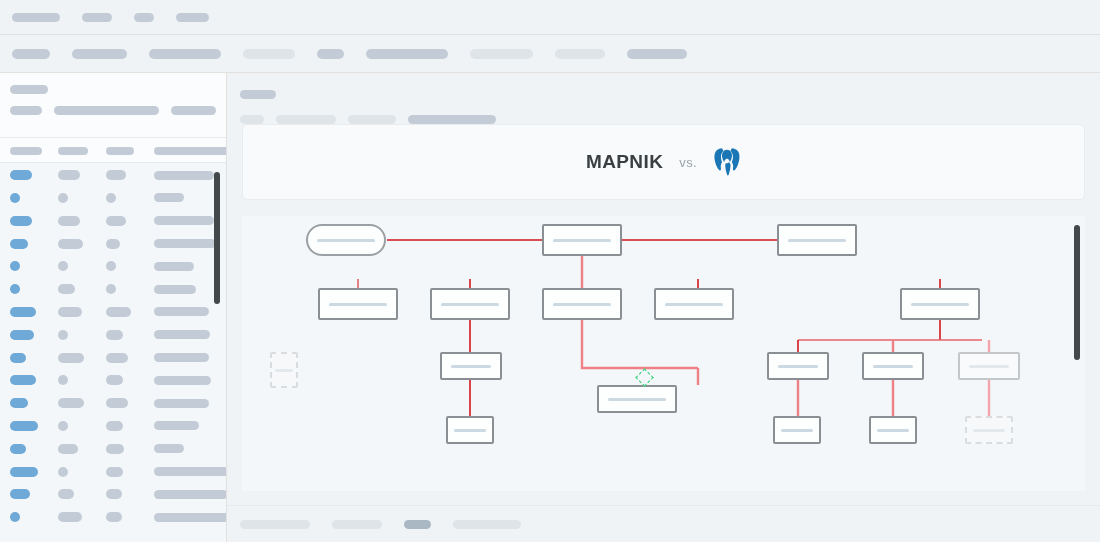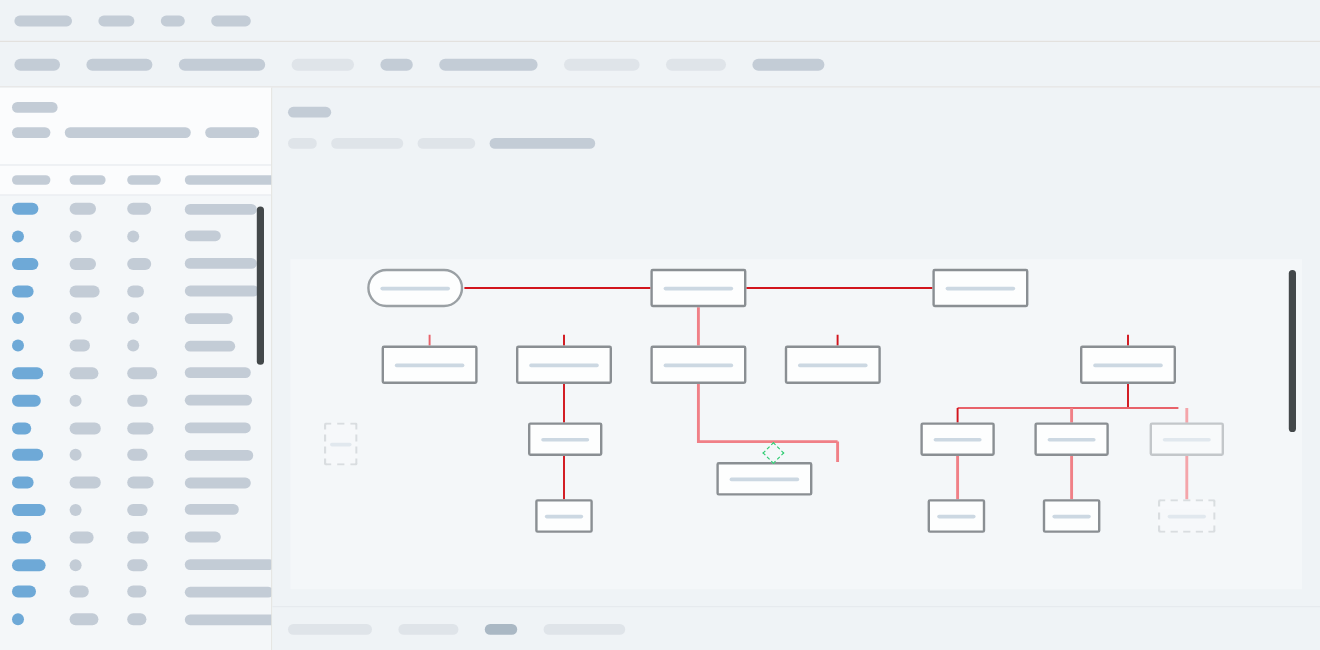--- a/index.html
+++ b/index.html
@@ -242,20 +242,34 @@
     <div class="main-head">
       <div class="r1" id="mhTitle"><span class="sk l1" style="width: 36px; height: 9px;"></span></div>
       <div class="r2" id="mhSub">
           <span class="sk l2" style="width: 24px; height: 9px;"></span>
           <span class="sk l2" style="width: 60px; height: 9px;"></span>
           <span class="sk l2" style="width: 48px; height: 9px;"></span>
           <span class="sk l1" style="width: 88px; height: 9px;"></span>
         </div>
     </div>
 
+    <div class="title-card">
+      <span class="title-main">MAPNIK</span>
+      <span class="title-vs">vs.</span>
+      <span>
+        <svg class="pg-logo" viewBox="0 0 32 34" xmlns="http://www.w3.org/2000/svg">
+          <g fill="#1b76b5">
+            <path d="M10.2 1.2C6.1 1.4 3.3 3.5 2.2 6.9c-1 3.1-.6 7.3.6 11.3.9 3 2.3 5.9 3.6 7.5.7.9 1.6 1.3 2.2.8.5-.4.6-1.2.4-2.4-.3-1.7-.2-3.3.3-4.9.3-.9.7-1.6 1.1-2-1.1-2.4-1.5-5-1.2-7.3.3-2.4 1.3-4.3 2.7-5.4-.5-1.6-1-2.6-1.7-3.3z"></path>
+            <path d="M21.7 1.2c-.7.7-1.2 1.7-1.7 3.3 1.4 1.1 2.4 3 2.7 5.4.3 2.3-.1 4.9-1.2 7.3.4.4.8 1.1 1.1 2 .5 1.6.6 3.2.3 4.9-.2 1.2-.1 2 .4 2.4.6.5 1.5.1 2.2-.8 1.3-1.6 2.7-4.5 3.6-7.5 1.2-4 1.6-8.2.6-11.3-1.1-3.4-3.9-5.5-8-5.7z"></path>
+            <path d="M16 3.1c-2.3 0-4.2 1.3-5.1 3.4-.9 2.1-.8 4.9.3 7.6.5 1.2 1.1 2.2 1.7 3 .2-1.5.8-2.6 1.6-3.2.5-.4 1-.5 1.5-.5s1 .1 1.5.5c.8.6 1.4 1.7 1.6 3.2.6-.8 1.2-1.8 1.7-3 1.1-2.7 1.2-5.5.3-7.6-.9-2.1-2.8-3.4-5.1-3.4z"></path>
+            <path d="M14.6 18.4c-.6.9-.7 2.4-.5 4.2.3 2.7 1 5.4 1.5 7.3.3 1.1.5 1.8.9 2.2.3.3.7.3 1 0 .4-.4.6-1.1.9-2.2.5-1.9 1.2-4.6 1.5-7.3.2-1.8.1-3.3-.5-4.2-.4-.6-1-.9-1.4-.9s-1 .3-1.4.9z"></path>
+          </g>
+        </svg>
+      </span>
+    </div>
 
     <div class="canvas">
       <svg width="843" height="275">
         <defs>
           <linearGradient id="fadeR" x1="0" y1="0" x2="1" y2="0">
             <stop offset="0%" stop-color="#e8313a" stop-opacity="1"></stop>
             <stop offset="72%" stop-color="#e8313a" stop-opacity="1"></stop>
             <stop offset="100%" stop-color="#e8313a" stop-opacity="0"></stop>
           </linearGradient>
           <linearGradient id="fadeL" x1="0" y1="0" x2="1" y2="0">

